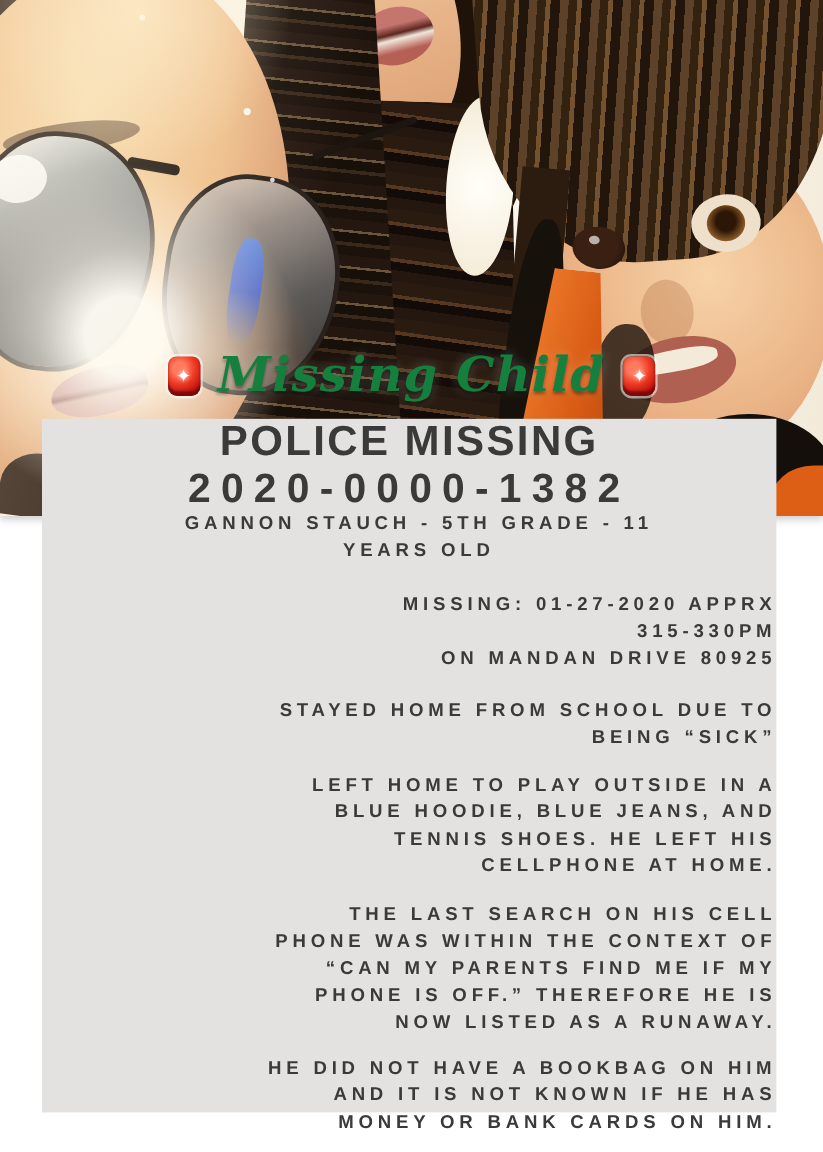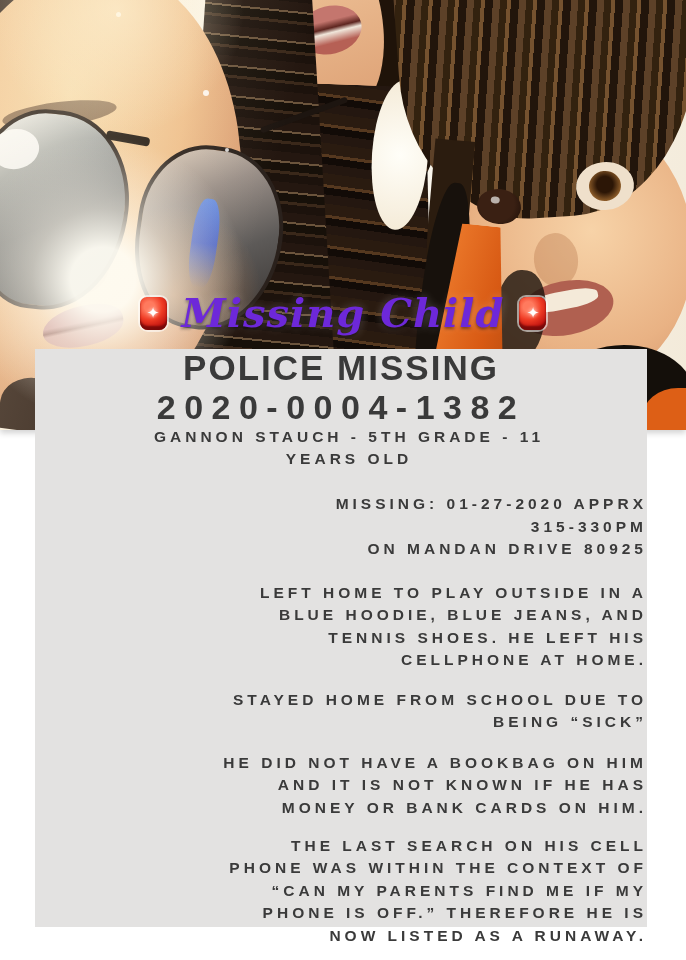--- a/index.html
+++ b/index.html
@@ -68,21 +68,21 @@
   .g-arm{left:258px;top:112px;width:92px;height:6px;background:#1d1510;border-radius:3px;transform:rotate(-20deg);}
   .dot1{left:116px;top:12px;width:5px;height:5px;border-radius:50%;background:rgba(255,255,255,.85);}
   .dot2{left:203px;top:90px;width:6px;height:6px;border-radius:50%;background:rgba(255,255,255,.85);}
   .dot3{left:225px;top:148px;width:4px;height:4px;border-radius:50%;background:rgba(255,255,255,.8);}
   .photo::after{content:"";position:absolute;inset:0;pointer-events:none;
            background:radial-gradient(circle at 15% 65%,rgba(255,253,244,.95) 0 5%,rgba(255,250,238,.55) 11%,rgba(255,250,238,0) 22%),
                       radial-gradient(circle at 17% 2%,rgba(255,244,214,.6),rgba(255,244,214,0) 18%),
                       linear-gradient(105deg,rgba(255,240,210,.25),rgba(255,240,210,0) 40%);}
   
   .banner{position:absolute;left:0;top:291px;width:686px;display:flex;justify-content:center;align-items:center;gap:15px;z-index:8;}
-  .banner-text{font-family:"DejaVu Serif",serif;font-style:italic;font-weight:700;font-size:40px;color:#6d28d9;
+  .banner-text{font-family:"DejaVu Serif",serif;font-style:italic;font-weight:700;font-size:40px;color:#15803d;
            letter-spacing:1px;text-shadow:0 2px 3px rgba(0,0,0,.4),0 0 10px rgba(255,255,255,.25);line-height:44px;}
   .siren{position:relative;width:27px;height:33px;border-radius:7px 7px 8px 8px;
            background:radial-gradient(circle at 35% 30%,#ff7a5e 0 18%,#ef3b24 45%,#c01410 75%,#8f0d0b);
            box-shadow:0 0 0 2px rgba(255,255,255,.55),inset 0 -4px 2px rgba(110,8,8,.85);
            display:flex;align-items:center;justify-content:center;}
   .siren span{color:#fff;font-family:"DejaVu Sans",sans-serif;font-size:15px;line-height:15px;
            text-shadow:0 0 4px rgba(255,255,255,.95);}
   
   .panel{position:absolute;left:35px;top:349px;width:612px;height:578px;background:#e3e2e1;z-index:4;}
   .content{position:absolute;left:35px;top:349px;width:612px;z-index:6;text-align:center;color:#3a3a3a;font-weight:bold;}
@@ -142,35 +142,35 @@
     <div class="banner-text">Missing Child</div>
     <div class="siren">
       <span>✦</span>
     </div>
   </div>
 
   <div class="panel"></div>
 
   <div class="content">
     <h1 class="report-title">POLICE MISSING</h1>
-    <h2 class="case-number">2020-0004-1382</h2>
+    <h2 class="case-number">2020-0000-1382</h2>
     <p class="subject">GANNON STAUCH - 5TH GRADE - 11
 YEARS OLD</p>
     <p class="para">MISSING: 01-27-2020 APPRX
 315-330PM
 ON MANDAN DRIVE 80925</p>
+    <p class="para">STAYED HOME FROM SCHOOL DUE TO
+BEING “SICK”</p>
     <p class="para">LEFT HOME TO PLAY OUTSIDE IN A
 BLUE HOODIE, BLUE JEANS, AND
 TENNIS SHOES. HE LEFT HIS
 CELLPHONE AT HOME.</p>
-    <p class="para">STAYED HOME FROM SCHOOL DUE TO
-BEING “SICK”</p>
-    <p class="para">HE DID NOT HAVE A BOOKBAG ON HIM
-AND IT IS NOT KNOWN IF HE HAS
-MONEY OR BANK CARDS ON HIM.</p>
     <p class="para">THE LAST SEARCH ON HIS CELL
 PHONE WAS WITHIN THE CONTEXT OF
 “CAN MY PARENTS FIND ME IF MY
 PHONE IS OFF.” THEREFORE HE IS
 NOW LISTED AS A RUNAWAY.</p>
+    <p class="para">HE DID NOT HAVE A BOOKBAG ON HIM
+AND IT IS NOT KNOWN IF HE HAS
+MONEY OR BANK CARDS ON HIM.</p>
   </div>
 
 </div>
 
 </body></html>

